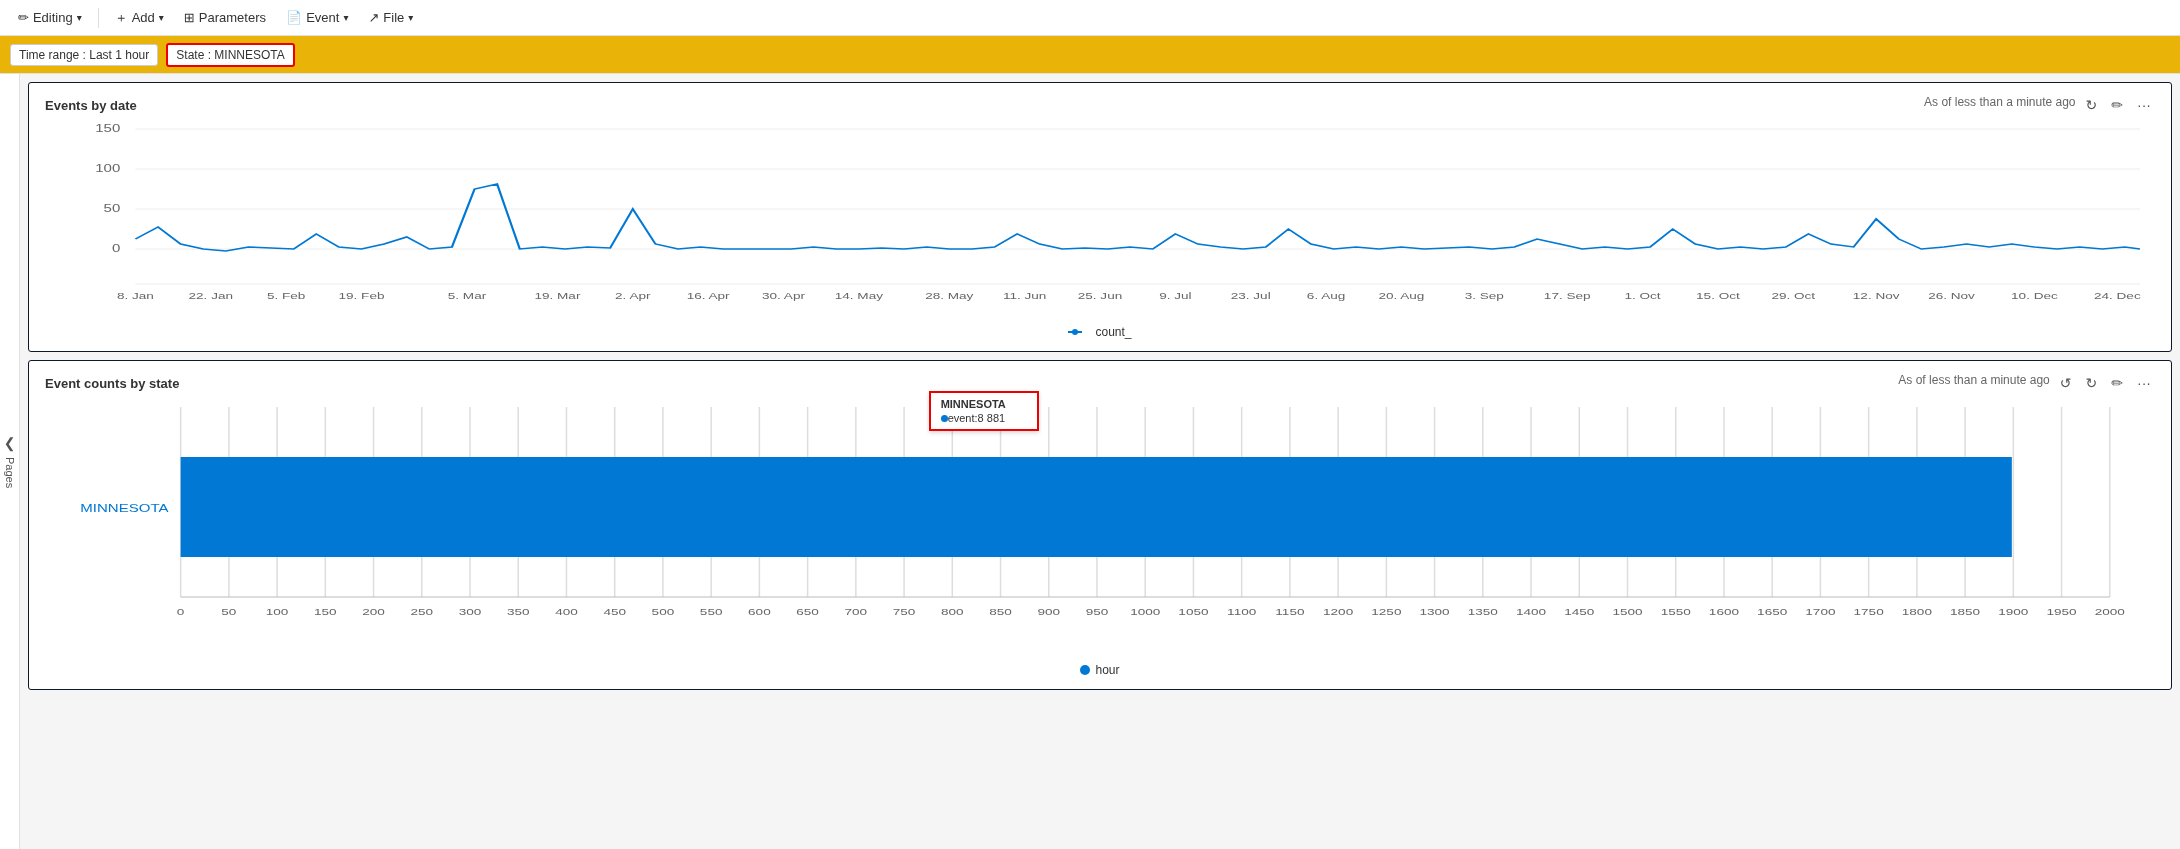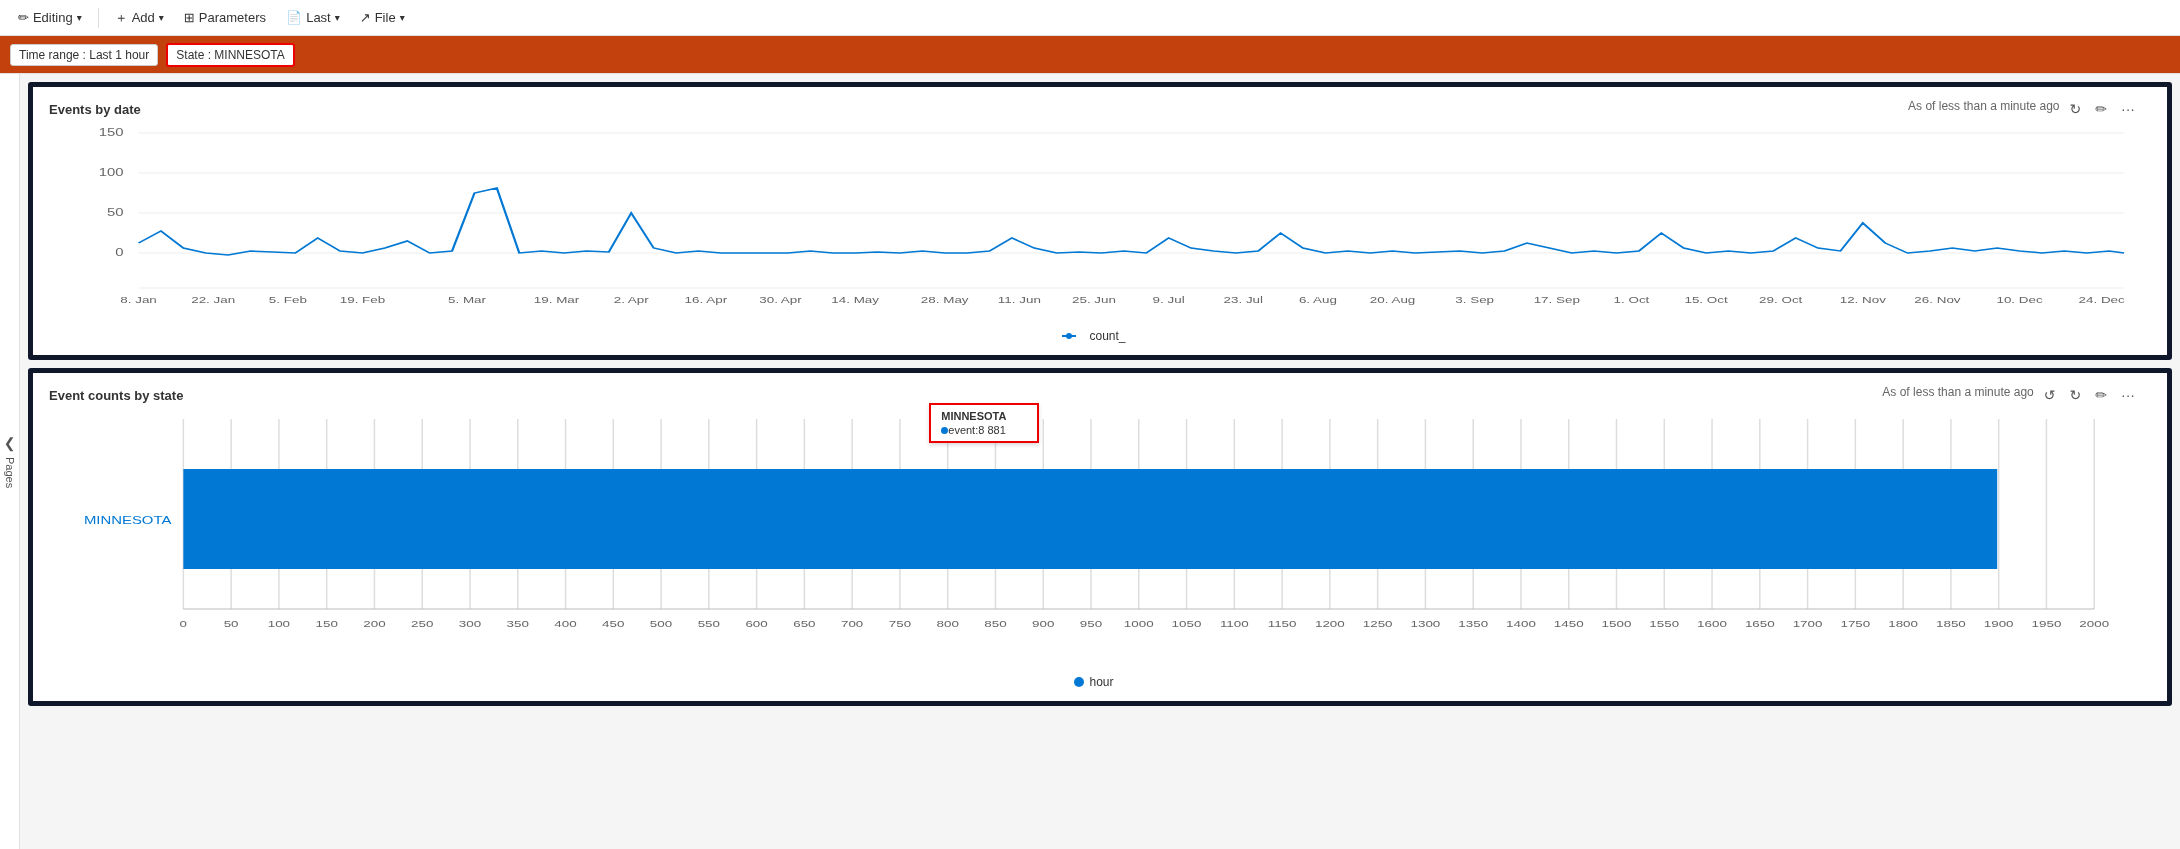--- a/index.html
+++ b/index.html
@@ -16,21 +16,21 @@
       padding: 4px 8px; border: none; background: transparent;
       cursor: pointer; font-size: 13px; color: #333;
       border-radius: 2px;
     }
     .toolbar-btn .chevron { font-size: 10px; }
     .toolbar-divider { width: 1px; height: 20px; background: #ddd; margin: 0 4px; }
 
     
     .filter-bar {
       display: flex; align-items: center; gap: 8px;
-      background: #c2410c; border-bottom: 1px solid #e0e0e0;
+      background: #eab308; border-bottom: 1px solid #e0e0e0;
       padding: 6px 10px; height: 38px;
     }
     .filter-chip {
       display: flex; align-items: center;
       border: 1px solid #ccc; border-radius: 3px;
       padding: 3px 8px; font-size: 12px; background: #fff;
       cursor: pointer;
     }
     .filter-chip.highlighted { border: 2px solid #e00; color: #333; align-items: center; }
 
@@ -46,22 +46,22 @@
       gap: 6px;
     }
     .side-tab-arrow { font-size: 14px; color: #555; writing-mode: horizontal-tb; transform: rotate(0); }
     .content-area {
       flex: 1; overflow-y: auto; background: #f5f5f5;
       display: flex; flex-direction: column; gap: 8px; padding: 8px;
     }
 
     
     .panel {
-      background: #fff; border: 5px solid #0f172a; border-radius: 3px;
-      padding: 12px 28px 12px 16px;
+      background: #fff; border: 1px solid #0f172a; border-radius: 3px;
+      padding: 12px 16px 12px 16px;
     }
     .panel-header {
       display: flex; align-items: center; justify-content: space-between;
       margin-bottom: 4px;
     }
     .panel-title { font-size: 13px; font-weight: 600; color: #333; }
     .panel-actions { display: flex; align-items: flex-start; gap: 6px; font-size: 12px; color: #666; }
     .panel-action-btn {
       background: none; border: none; cursor: pointer; padding: 2px 4px;
       color: #555; font-size: 14px;
@@ -110,21 +110,21 @@
     <span>＋</span>
     <span>Add</span>
     <span class="chevron">▾</span>
   </button>
   <button class="toolbar-btn">
     <span>⊞</span>
     <span>Parameters</span>
   </button>
   <button class="toolbar-btn">
     <span>📄</span>
-    <span>Last</span>
+    <span>Event</span>
     <span class="chevron">▾</span>
   </button>
   <button class="toolbar-btn">
     <span>↗</span>
     <span>File</span>
     <span class="chevron">▾</span>
   </button>
 </div>
 
 <div class="filter-bar">

